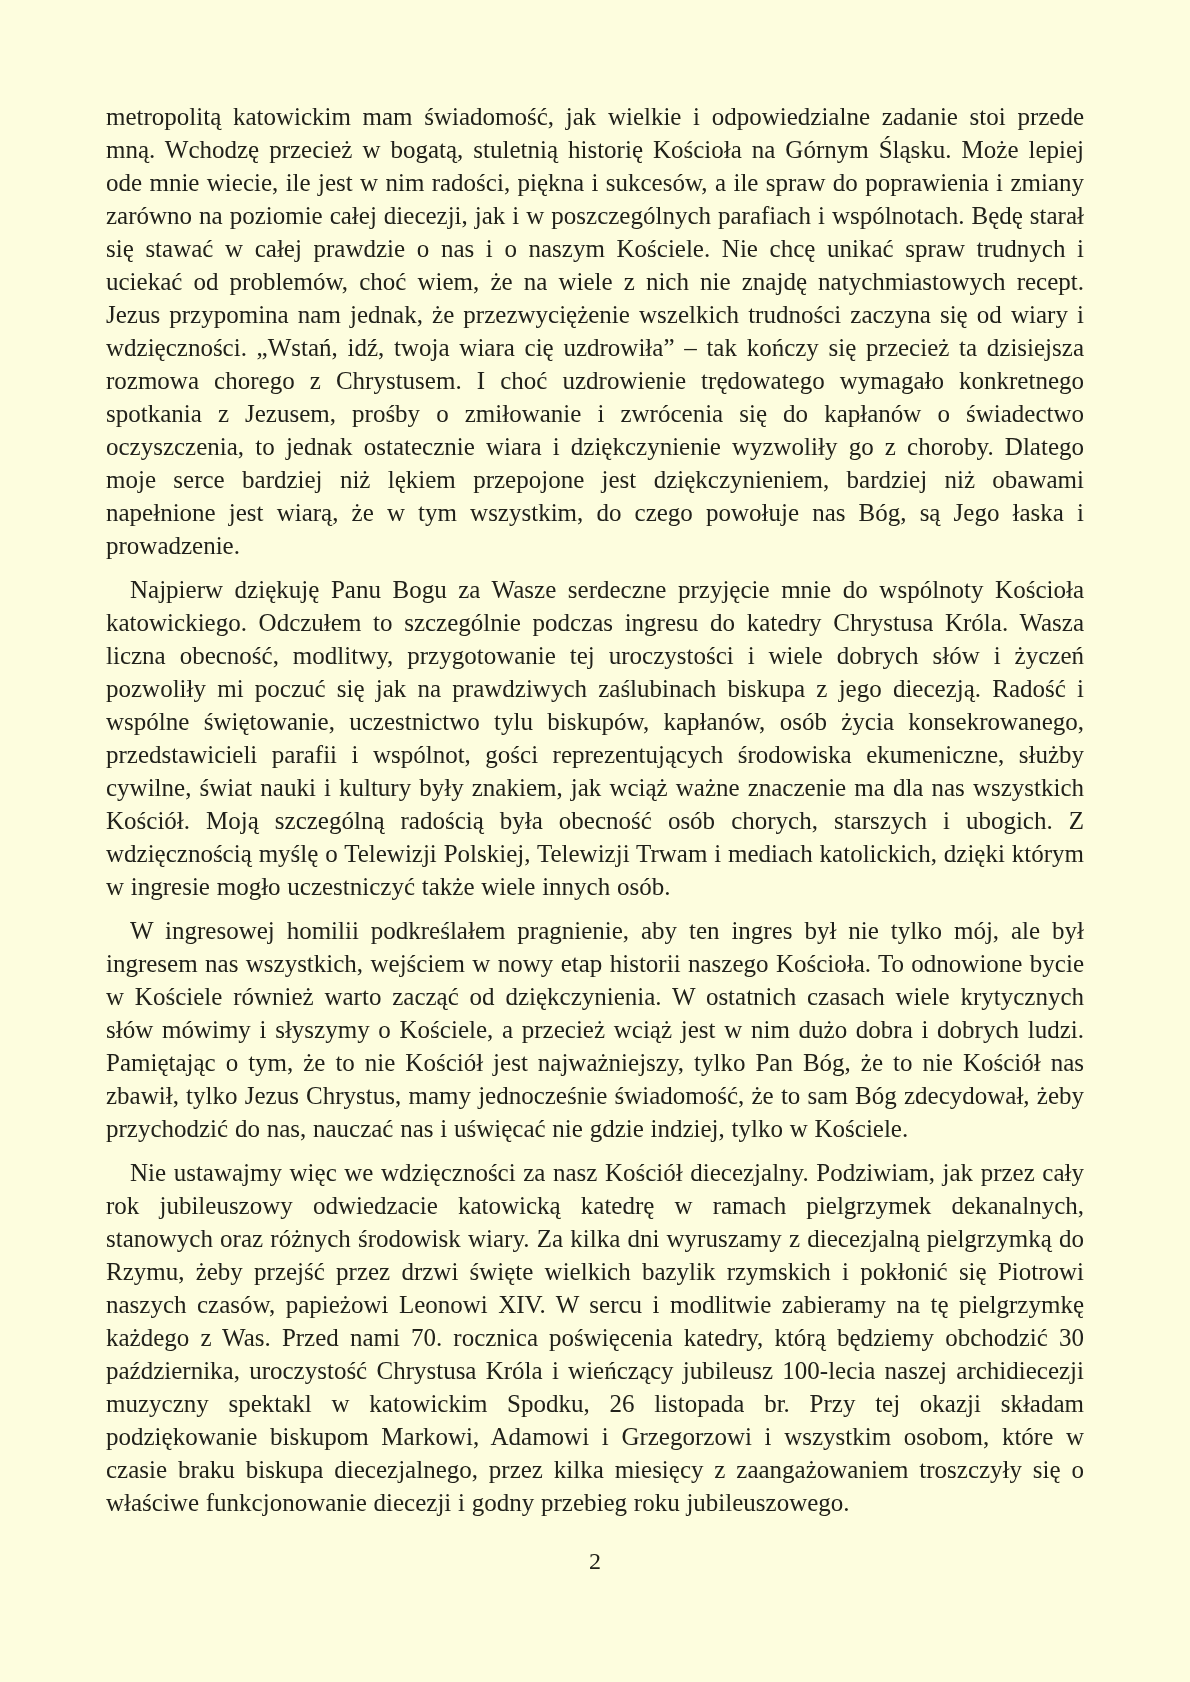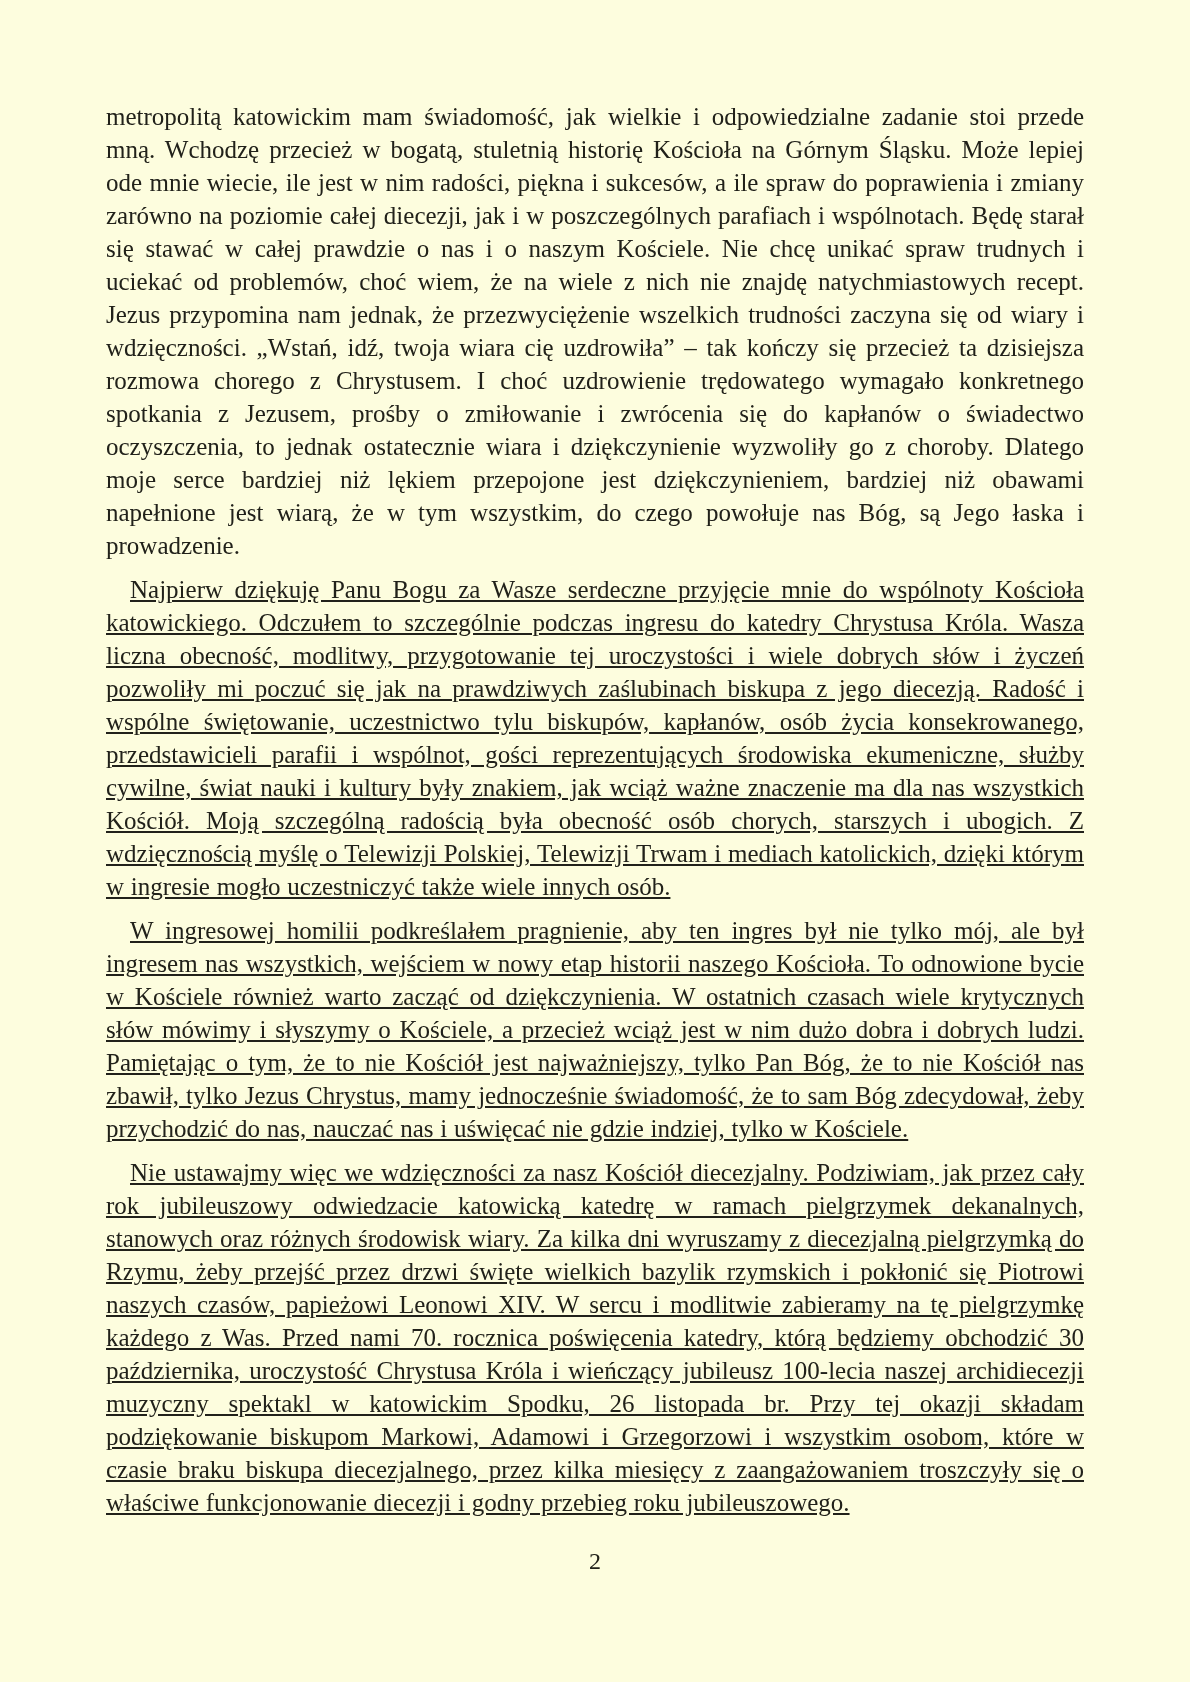--- a/index.html
+++ b/index.html
@@ -24,21 +24,20 @@
   .text-block p {
     margin: 0 0 11px 0;
     font-size: 25px;
     line-height: 33px;
     text-align: justify;
     text-justify: inter-word;
     word-spacing: 0.02em;
   }
   .text-block p.indent {
     text-indent: 24px;
-    text-decoration: underline;
   }
   .page-number {
     margin-top: 26px;
     text-align: center;
     font-size: 24px;
     line-height: 33px;
     color: #21211a;
   }
 </style>
 </head>

